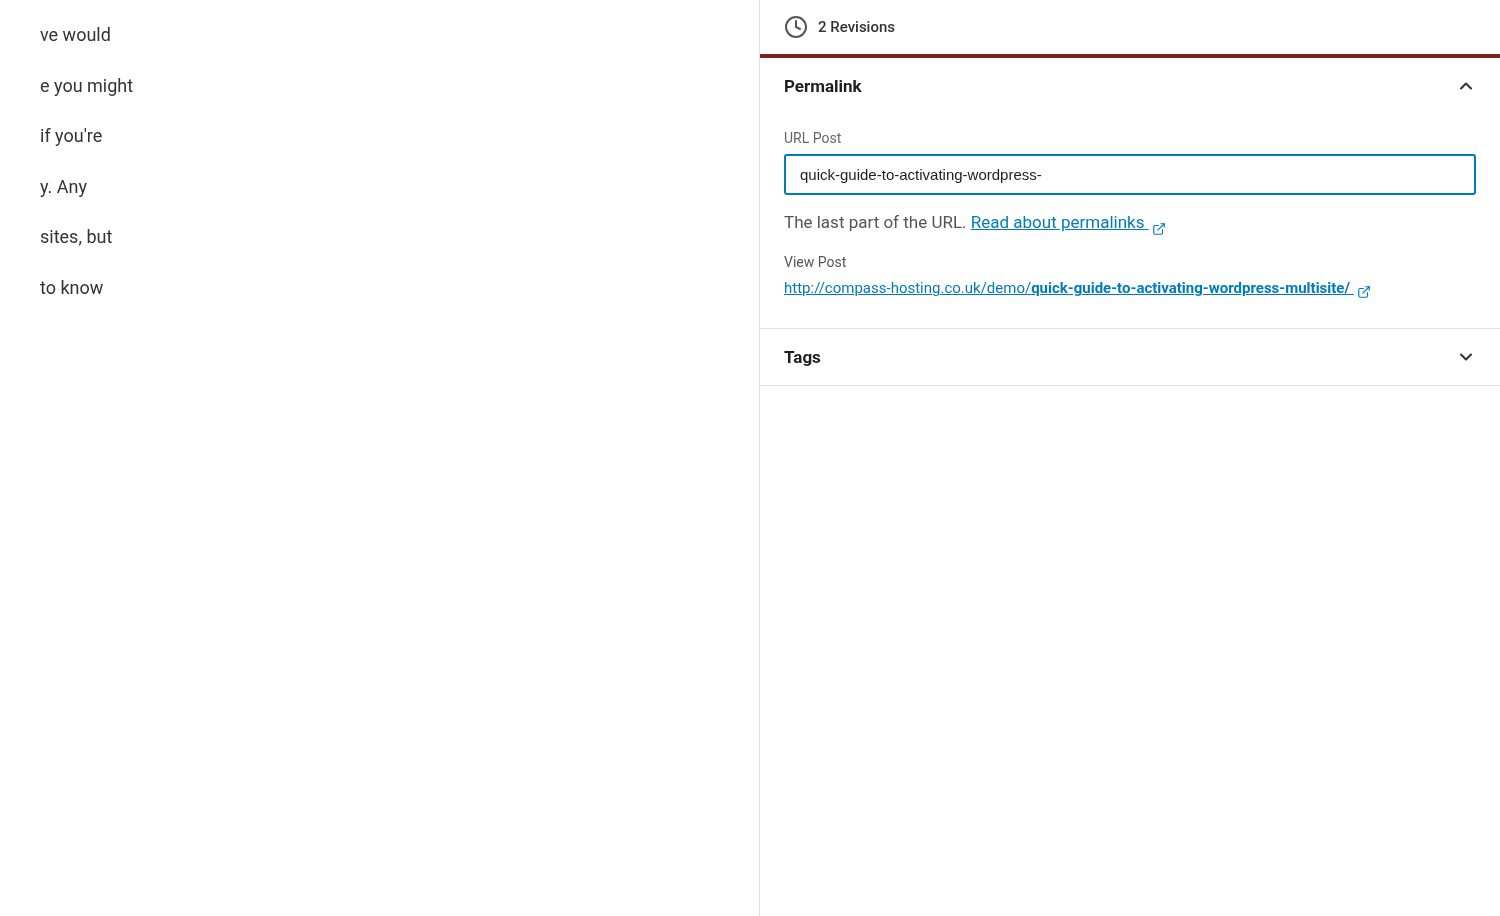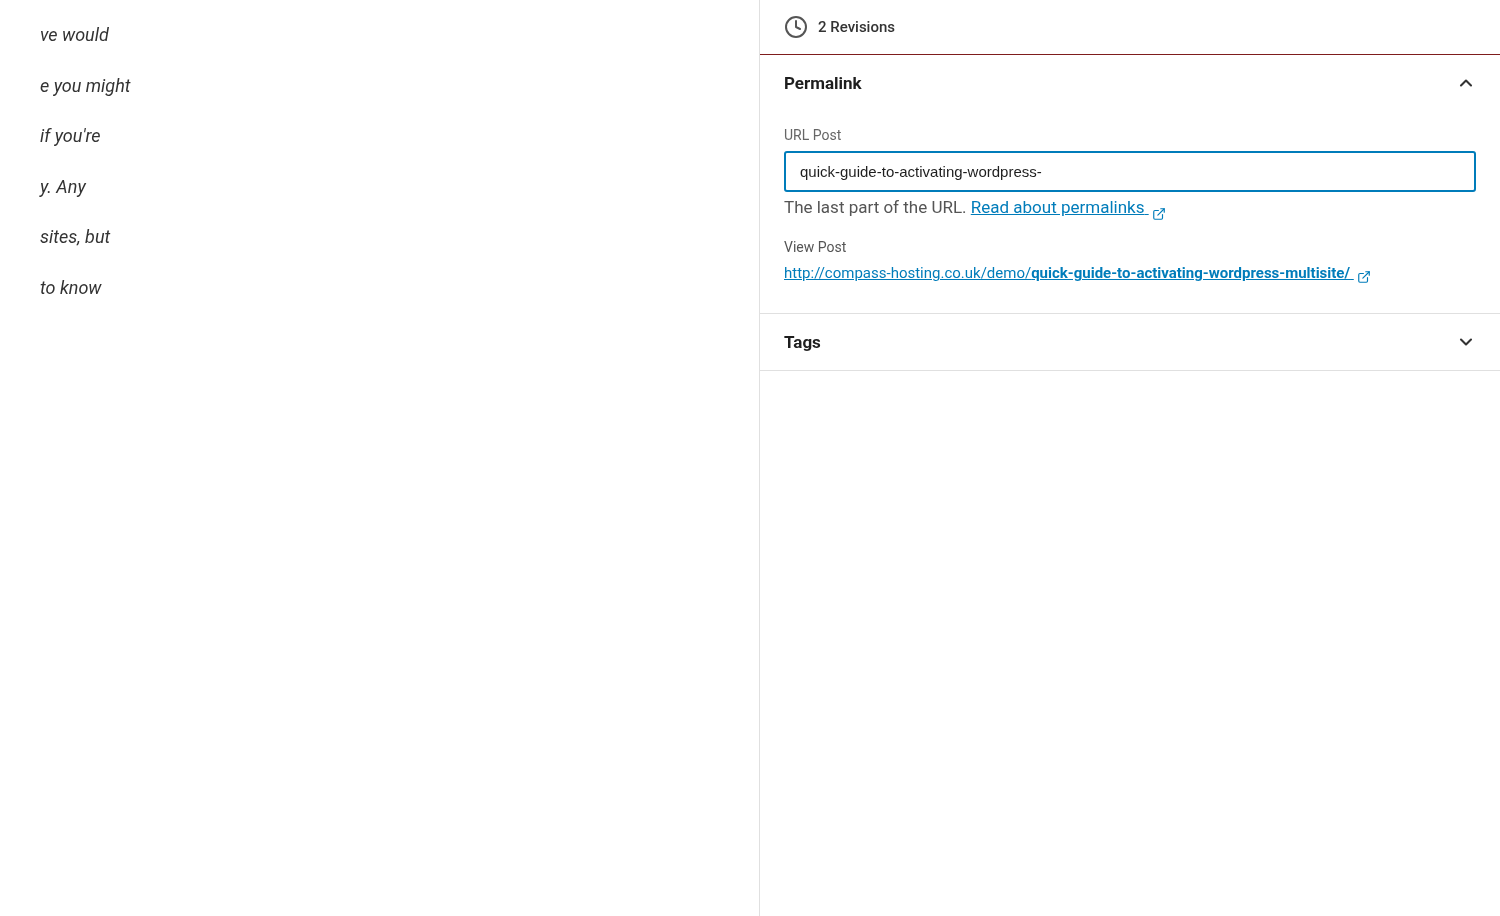--- a/index.html
+++ b/index.html
@@ -16,21 +16,20 @@
       overflow: hidden;
       display: flex;
     }
 
     .left-panel {
       width: 760px;
       height: 916px;
       padding: 20px 40px;
       border-right: 1px solid #e0e0e0;
       overflow: hidden;
-      font-style: italic;
     }
 
     .left-content {
       font-size: 18px;
       color: #333;
       line-height: 1.7;
     }
 
     .left-content p {
       margin-bottom: 20px;
@@ -41,21 +40,21 @@
       height: 916px;
       overflow: hidden;
       background: #fff;
     }
 
     
     .revisions-bar {
       display: flex;
       align-items: center;
       padding: 27px 24px;
-      border-bottom: 1px solid #7f1d1d;
+      border-bottom: 4px solid #7f1d1d;
       height: 52px;
       gap: 10px;
       cursor: pointer;
     }
 
     .revisions-icon {
       width: 24px;
       height: 24px;
       color: #555;
     }
@@ -102,21 +101,21 @@
     }
 
     .url-slug-input {
       width: 100%;
       border: 2px solid #007cba;
       border-radius: 3px;
       padding: 10px 14px;
       font-size: 15px;
       color: #1e1e1e;
       outline: none;
-      margin-bottom: 2px;
+      margin-bottom: 14px;
     }
 
     .help-text {
       font-size: 17px;
       color: #555;
       line-height: 1.6;
       margin-bottom: 18px;
     }
 
     .help-link {

